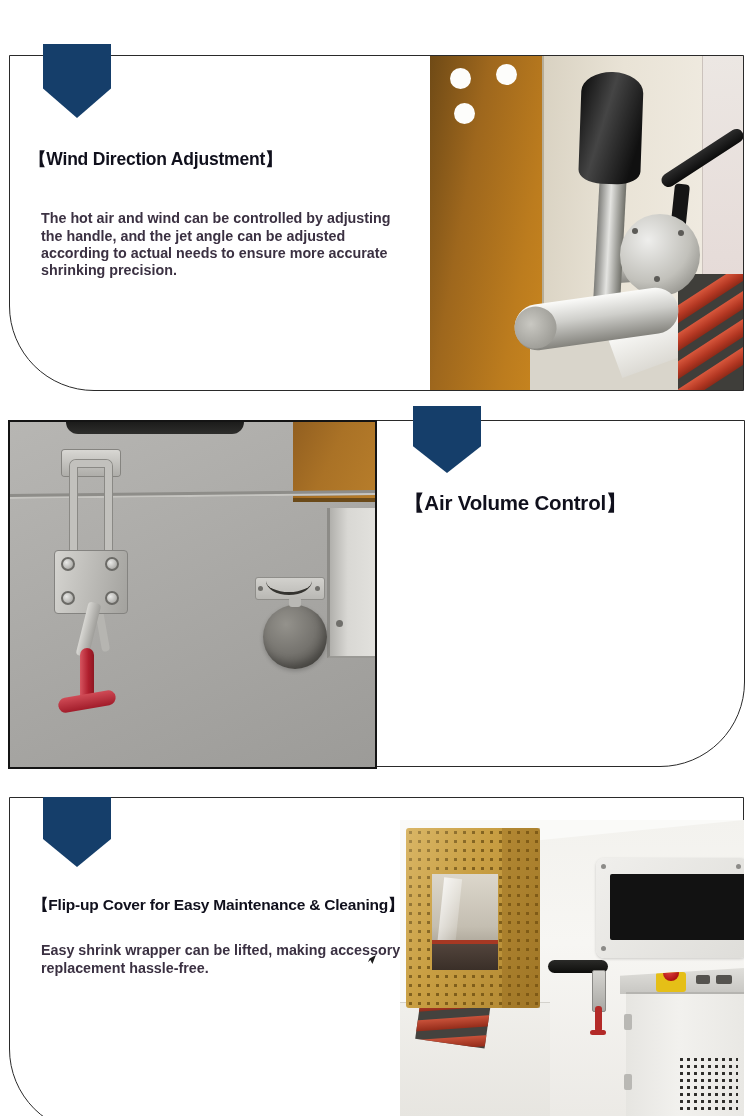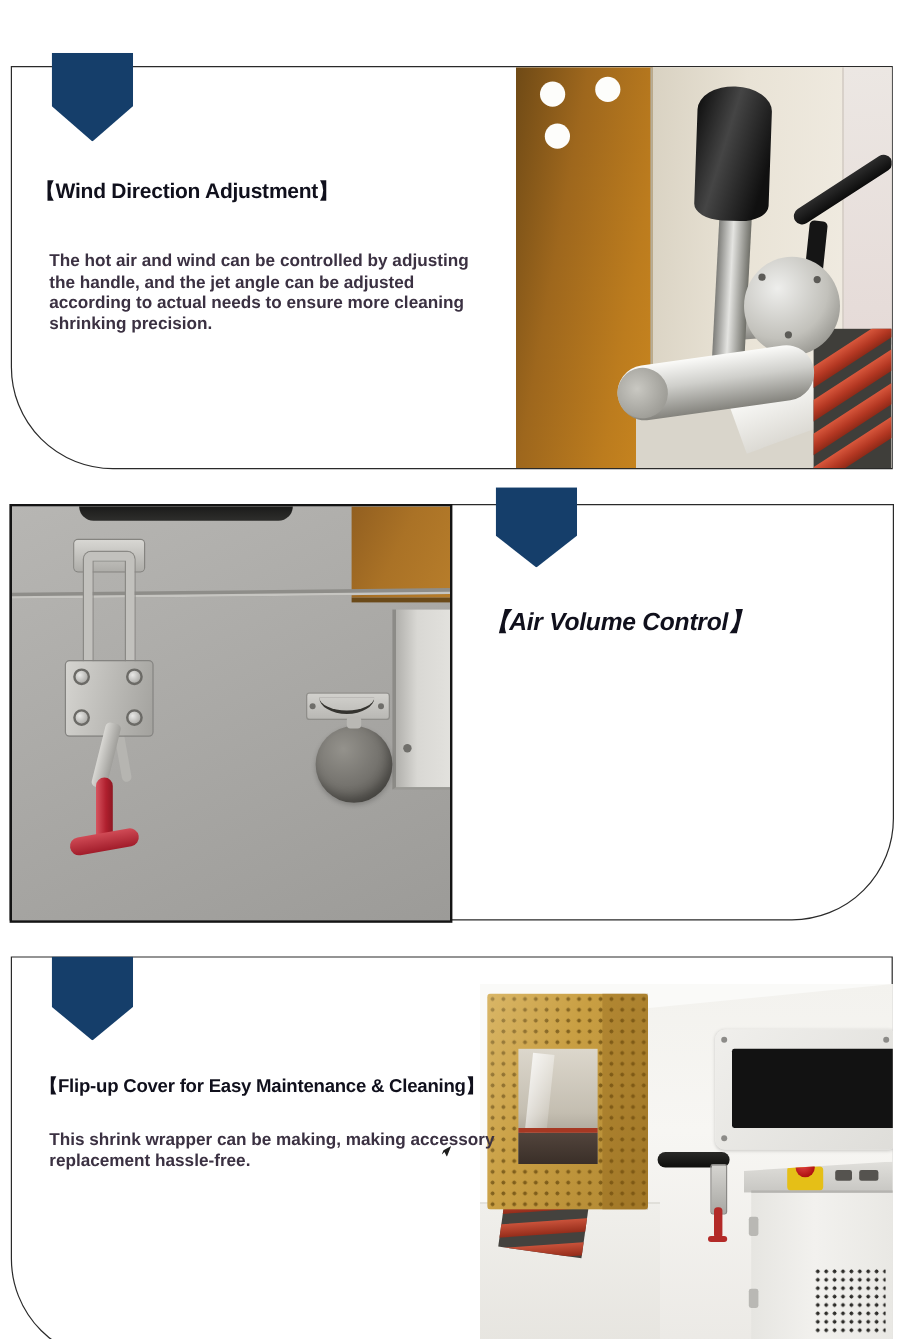--- a/index.html
+++ b/index.html
@@ -9,21 +9,21 @@
   #card1{left:9px;top:23px;width:735px;height:336px;border-radius:0 0 0 85px;}
   #card2{left:8px;top:388px;width:737px;height:347px;border-radius:0 0 85px 0;}
   #card3{left:9px;top:765px;width:735px;height:337px;border-radius:0 0 0 85px;}
   .ribbon{position:absolute;width:68px;background:#153e6a;z-index:5;
           clip-path:polygon(0 0,100% 0,100% 60%,50% 100%,0 60%);}
   #ribbon1{left:33px;top:-12px;height:74px;}
   #ribbon2{left:404px;top:-15px;height:67px;}
   #ribbon3{left:33px;top:-1px;height:70px;}
   .heading{position:absolute;font-weight:700;color:#10101c;letter-spacing:-0.2px;z-index:4;}
   #h1s{left:19px;top:76px;font-size:17.5px;}
-  #h2s{left:395px;top:66px;font-size:20.5px;font-style:italic;}
+  #h2s{left:395px;top:51px;font-size:20.5px;}
   #h3s{left:23px;top:84px;font-size:15.5px;}
   .bodytext{position:absolute;font-weight:700;color:#3b3142;white-space:pre-line;z-index:4;}
   #b1{left:31px;top:140px;font-size:14.3px;line-height:17.3px;}
   #b2{left:385px;top:118px;font-size:22.5px;line-height:26px;letter-spacing:-0.3px;}
   #b3a{left:31px;top:130px;font-size:14.3px;line-height:17.5px;}
   #b3b{left:31px;top:176px;font-size:15.3px;line-height:18px;}
   #cursor-artifact{position:absolute;left:358px;top:157px;width:8px;height:9px;background:#1c1c1c;
       clip-path:polygon(100% 0,55% 100%,30% 55%,0 80%,20% 40%);z-index:6;}
   .abs{position:absolute;}
 
@@ -153,21 +153,21 @@
 </head>
 <body>
 
 <div id="page">
 
   <section class="card" id="card1">
     <div class="ribbon" id="ribbon1"></div>
     <h2 class="heading" id="h1s">【Wind Direction Adjustment】</h2>
     <p class="bodytext" id="b1">The hot air and wind can be controlled by adjusting
 the handle, and the jet angle can be adjusted
-according to actual needs to ensure more cleaning
+according to actual needs to ensure more accurate
 shrinking precision.</p>
 
     <div class="abs" id="photo1">
       <div class="abs p1-orange"></div>
       <div class="abs p1-dot" style="left:20px;top:12px;"></div>
       <div class="abs p1-dot" style="left:66px;top:8px;"></div>
       <div class="abs p1-dot" style="left:24px;top:47px;"></div>
       <div class="abs p1-col"></div>
       <div class="abs p1-right"></div>
       <div class="abs p1-floor"></div>
@@ -222,21 +222,21 @@
         <div class="abs l-arm"></div>
         <div class="abs l-redstem"></div>
         <div class="abs l-tbar"></div>
       </div>
     </div>
   </section>
 
   <section class="card" id="card3">
     <div class="ribbon" id="ribbon3"></div>
     <h2 class="heading" id="h3s">【Flip-up Cover for Easy Maintenance &amp; Cleaning】</h2>
-    <p class="bodytext" id="b3a">This shrink wrapper can be making, making accessory
+    <p class="bodytext" id="b3a">Easy shrink wrapper can be lifted, making accessory
 replacement hassle-free.</p>
     <div id="cursor-artifact"></div>
 
     <div class="abs" id="photo3">
       <div class="abs p3-body"></div>
       <div class="abs p3-under"></div>
       <div class="abs p3-rollers">
         <div class="p3-rbar" style="top:8px;"></div>
         <div class="p3-rbar" style="top:28px;"></div>
         <div class="p3-rbar" style="top:48px;"></div>

